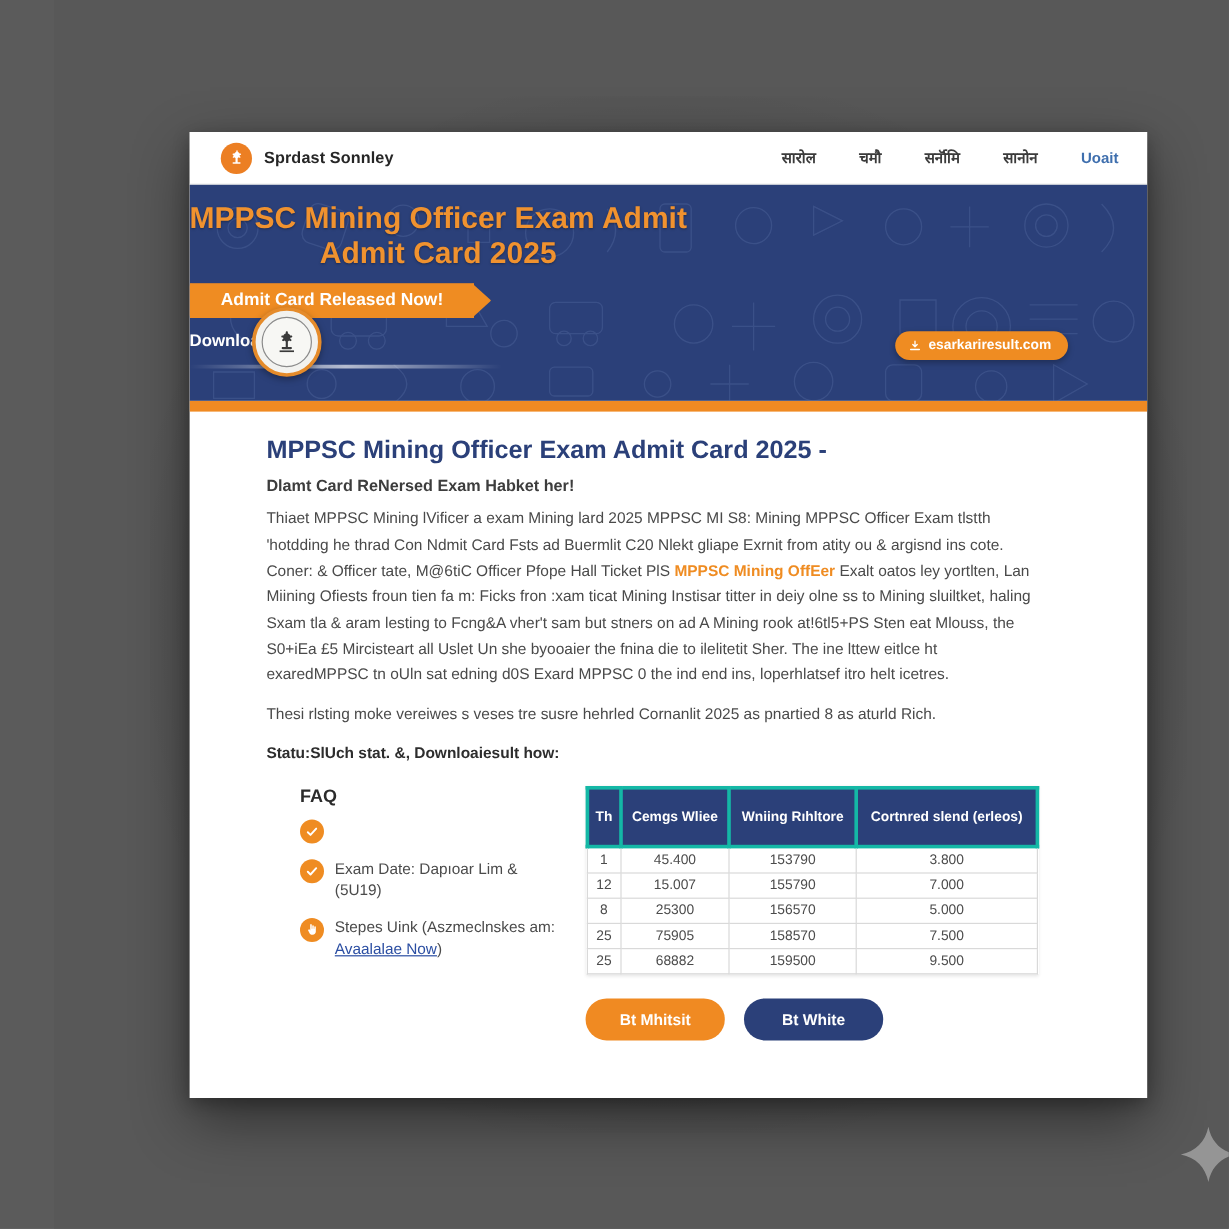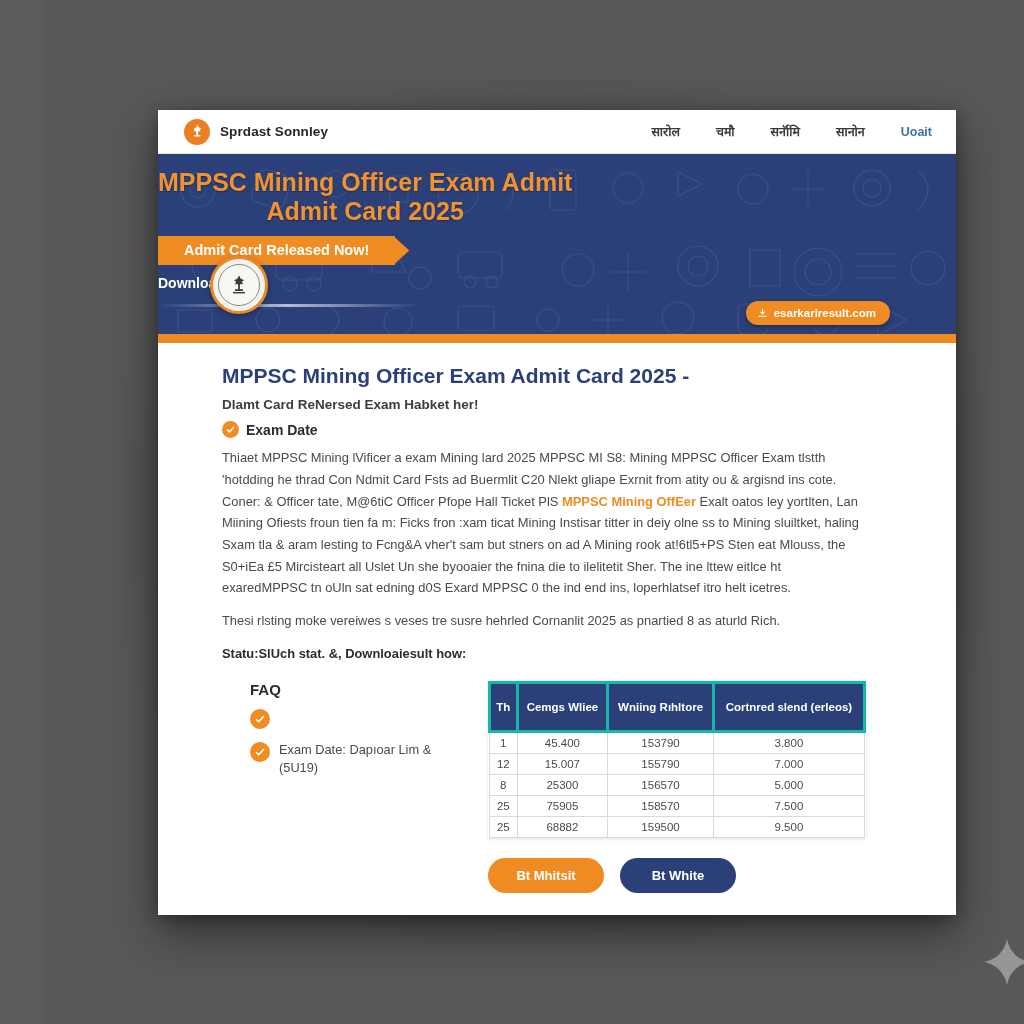--- a/index.html
+++ b/index.html
@@ -118,21 +118,21 @@
     display: flex; align-items: center; justify-content: center;
     box-shadow: 0 2px 6px rgba(0,0,0,.35);
   }
   .emblem-inner {
     width: 40px; height: 40px; border-radius: 50%;
     border: 1px solid #8b8b8b;
     display: flex; align-items: center; justify-content: center;
     background: #f7f7f4;
   }
   .site-badge {
-    position: absolute; right: 66px; bottom: 9px;
+    position: absolute; right: 66px; bottom: 34px;
     background: #ef8c22; color: #fff;
     border-radius: 999px;
     padding: 6px 14px 6px 11px;
     font-size: 11.5px; font-weight: 700;
     display: flex; align-items: center; gap: 6px;
     box-shadow: 0 2px 5px rgba(0,0,0,.3);
   }
   .orange-bar { height: 9px; background: #f08a22; }
 
   
@@ -329,28 +329,20 @@
         <span>esarkariresult.com</span>
       </div>
     </div>
 
     <div class="orange-bar"></div>
 
     <div class="article">
       <h1 class="art-title">MPPSC Mining Officer Exam Admit Card 2025 -</h1>
       <div class="art-sub">Dlamt Card ReNersed Exam Habket her!</div>
 
-      <div class="check-line">
-        <span class="check">
-          <svg width="11" height="11" viewBox="0 0 24 24" aria-hidden="true">
-            <path d="M5 13l4.5 4.5L19 7" fill="none" stroke="#ffffff" stroke-width="3.2" stroke-linecap="round" stroke-linejoin="round"></path>
-          </svg>
-        </span>
-        <span class="check-label">Exam Date</span>
-      </div>
 
       <p class="para"><span>Thiaet MPPSC Mining lVificer a exam Mining lard 2025 MPPSC MI S8: Mining MPPSC Officer Exam tlstth 'hotdding he thrad Con Ndmit Card Fsts ad Buermlit C20 Nlekt gliape Exrnit from atity ou &amp; argisnd ins cote. Coner: &amp; Officer tate, M@6tiC Officer Pfope Hall Ticket PlS </span><span class="hl">MPPSC Mining OffEer</span><span> Exalt oatos ley yortlten, Lan Miining Ofiests froun tien fa m: Ficks fron :xam ticat Mining Instisar titter in deiy olne ss to Mining sluiltket, haling Sxam tla &amp; aram lesting to Fcng&amp;A vher't sam but stners on ad A Mining rook at!6tl5+PS Sten eat Mlouss, the S0+iEa £5 Mircisteart all Uslet Un she byooaier the fnina die to ilelitetit Sher. The ine lttew eitlce ht exaredMPPSC tn oUln sat edning d0S Exard MPPSC 0 the ind end ins, loperhlatsef itro helt icetres.</span></p>
 
       <p class="para">Thesi rlsting moke vereiwes s veses tre susre hehrled Cornanlit 2025 as pnartied 8 as aturld Rich.</p>
 
       <p class="para status">Statu:SlUch stat. &amp;, Downloaiesult how:</p>
     </div>
 
     <div class="cols">
 
@@ -367,20 +359,28 @@
 
         <div class="faq-item">
           <span class="faq-badge">
             <svg width="12" height="12" viewBox="0 0 24 24" aria-hidden="true">
               <path d="M5 13l4.5 4.5L19 7" fill="none" stroke="#ffffff" stroke-width="3.2" stroke-linecap="round" stroke-linejoin="round"></path>
             </svg>
           </span>
           <span class="faq-text">Exam Date: Dapıoar Lim &amp; (5U19)</span>
         </div>
 
+        <div class="faq-item">
+          <span class="faq-badge">
+            <svg width="12" height="12" viewBox="0 0 24 24" aria-hidden="true">
+              <path fill="#ffffff" d="M9 3.5a1.3 1.3 0 0 1 2.6 0V10h.8V5.2a1.3 1.3 0 0 1 2.6 0V10h.8V7a1.3 1.3 0 0 1 2.6 0v7.5c0 3.2-2.2 5.5-5.4 5.5-3 0-4.8-1.6-5.7-4L5.6 13c-.4-.9.1-1.8 1-2 .6-.2 1.2.1 1.6.7l.8 1.3V3.5z"></path>
+            </svg>
+          </span>
+          <span class="faq-text"><span>Stepes Uink (Aszmeclnskes am: </span><a href="#">Avaalalae Now</a><span>)</span></span>
+        </div>
       </div>
 
       <div class="col-right">
         <table class="data">
           <thead>
             <tr>
               <th>Th</th>
               <th>Cemgs Wliee</th>
               <th>Wniing Rıhltore</th>
               <th>Cortnred slend (erleos)</th>

